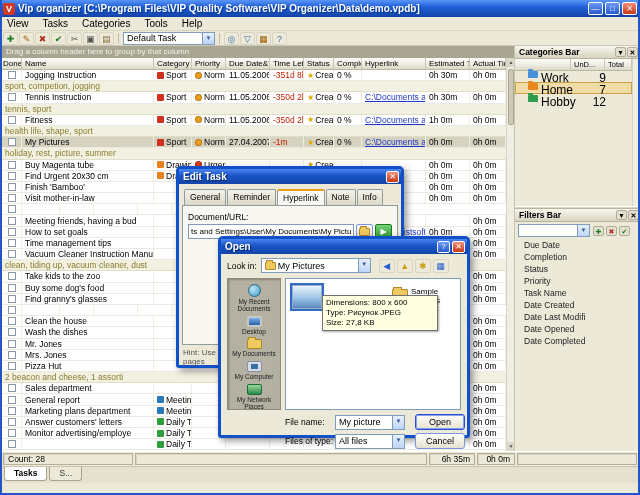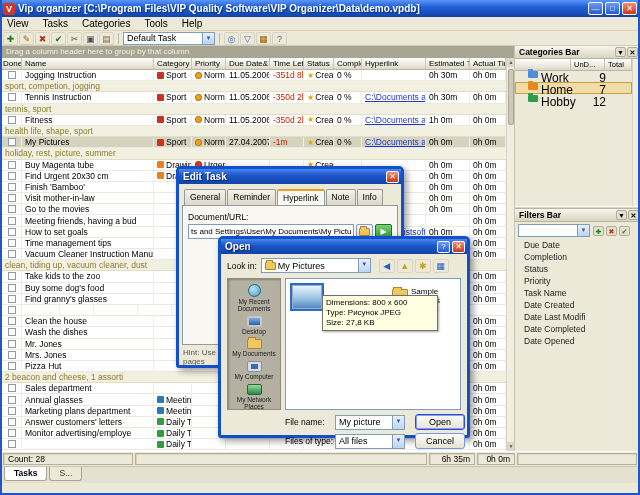--- a/index.html
+++ b/index.html
@@ -300,21 +300,20 @@
       <div class="cell" style="width: 30px;"></div>
       <div class="cell" style="width: 28px;"></div>
       <div class="cell" style="width: 64px;"></div>
       <div class="cell" style="width: 44px;">0h 0m</div>
       <div class="cell" style="width: 36px;">0h 0m</div>
     </div>
     <div class="trow">
       <div class="cell" style="width: 22px;">
         <span class="cb"></span>
       </div>
-      <div class="cell" style="width: 132px;">Go to the movies</div>
       <div class="cell" style="width: 38px;"></div>
       <div class="cell" style="width: 34px;"></div>
       <div class="cell" style="width: 44px;"></div>
       <div class="cell left-red" style="width: 34px;"></div>
       <div class="cell" style="width: 30px;"></div>
       <div class="cell" style="width: 28px;"></div>
       <div class="cell" style="width: 64px;"></div>
       <div class="cell" style="width: 44px;">0h 0m</div>
       <div class="cell" style="width: 36px;">0h 0m</div>
     </div>
@@ -528,21 +527,21 @@
       <div class="cell" style="width: 30px;"></div>
       <div class="cell" style="width: 28px;"></div>
       <div class="cell" style="width: 64px;"></div>
       <div class="cell" style="width: 44px;"></div>
       <div class="cell" style="width: 36px;">0h 0m</div>
     </div>
     <div class="trow">
       <div class="cell" style="width: 22px;">
         <span class="cb"></span>
       </div>
-      <div class="cell" style="width: 132px;">Annual glasses</div>
+      <div class="cell" style="width: 132px;">General report</div>
       <div class="cell" style="width: 38px;"><span class="cic" style="background: rgb(42, 122, 184);"></span>Meetings</div>
       <div class="cell" style="width: 34px;"></div>
       <div class="cell" style="width: 44px;"></div>
       <div class="cell left-red" style="width: 34px;"></div>
       <div class="cell" style="width: 30px;"></div>
       <div class="cell" style="width: 28px;"></div>
       <div class="cell" style="width: 64px;"></div>
       <div class="cell" style="width: 44px;"></div>
       <div class="cell" style="width: 36px;">0h 0m</div>
     </div>
@@ -664,22 +663,22 @@
         </span>
     </div>
     <div id="fltitems">
         <div class="flt-item">Due Date</div>
         <div class="flt-item">Completion</div>
         <div class="flt-item">Status</div>
         <div class="flt-item">Priority</div>
         <div class="flt-item">Task Name</div>
         <div class="flt-item">Date Created</div>
         <div class="flt-item">Date Last Modifi</div>
+        <div class="flt-item">Date Opened</div>
         <div class="flt-item">Date Completed</div>
-        <div class="flt-item">Date Opened</div>
       </div>
   </div>
 </div>
 
 <div class="statusbar">
   <span class="sb-cell" style="width:130px">Count: 28</span>
   <span class="sb-flex"></span>
   <span class="sb-cell" style="width:46px;text-align:right">6h 35m</span>
   <span class="sb-cell" style="width:38px;text-align:right">0h 0m</span>
   <span class="sb-cell" style="width:120px"></span>

